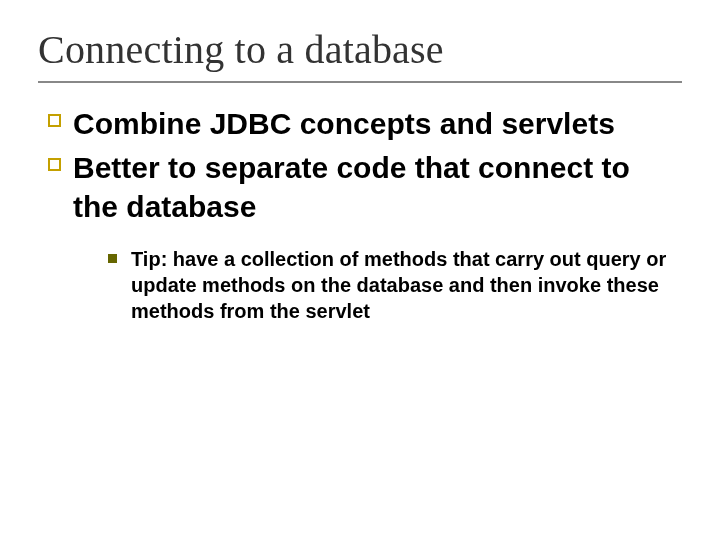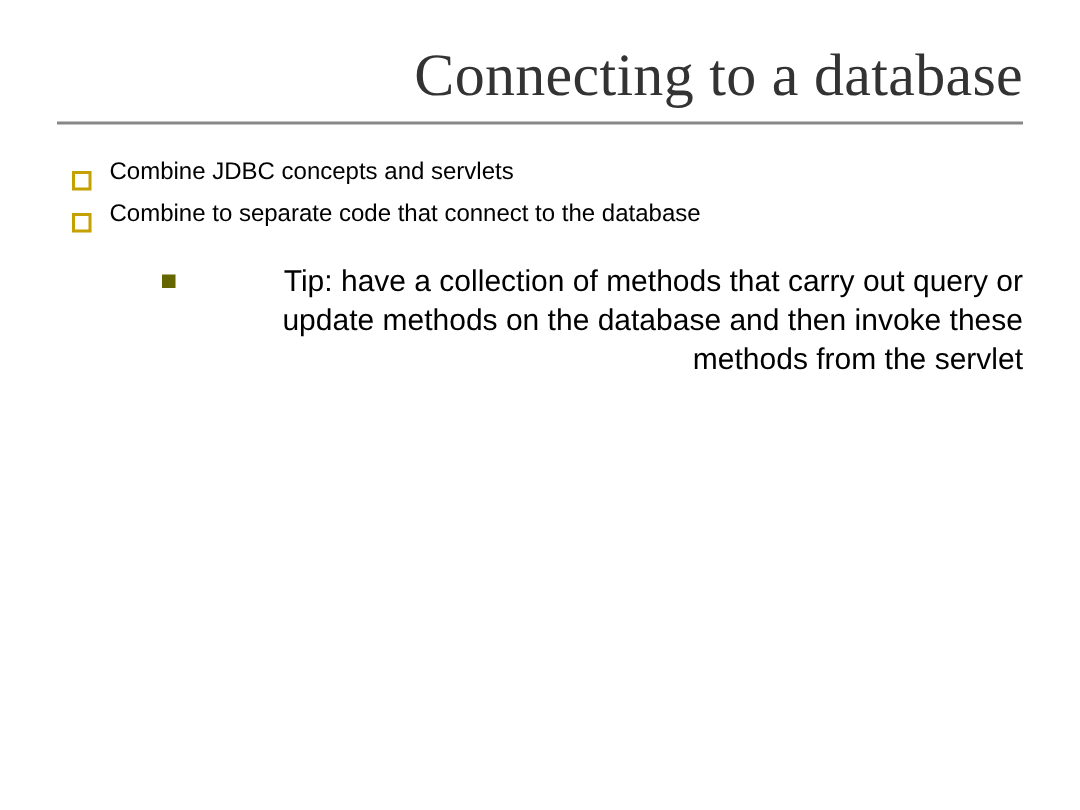--- a/index.html
+++ b/index.html
@@ -8,21 +8,20 @@
     background: #ffffff;
     font-family: Verdana, Geneva, sans-serif;
     color: #000000;
     padding: 0;
   }
   .slide {
     width: 720px;
     height: 540px;
     padding: 26px 38px 46px 38px;
     position: relative;
-    text-align: right;
   }
   .title {
     font-family: Georgia, 'Times New Roman', serif;
     font-size: 40px;
     font-weight: 400;
     color: #333333;
     padding-bottom: 8px;
     border-bottom: 2px solid #888888;
     margin-bottom: 22px;
     letter-spacing: 0.2px;
@@ -37,62 +36,62 @@
   }
   .lvl1 .bullet-box {
     flex: 0 0 auto;
     width: 13px;
     height: 13px;
     border: 2px solid #c4a000;
     margin-top: 9px;
     margin-right: 12px;
   }
   .lvl1 .text {
-    font-size: 16px;
+    font-size: 30px;
     line-height: 1.28;
-    font-weight: 400;
+    font-weight: 700;
   }
   .lvl2-group {
     margin: 20px 0 22px 60px;
   }
   .lvl2 {
     display: flex;
     align-items: flex-start;
   }
   .lvl2 .bullet-sq {
     flex: 0 0 auto;
     width: 9px;
     height: 9px;
     background: #666600;
     margin-top: 8px;
     margin-right: 14px;
   }
   .lvl2 .text {
     font-size: 20px;
     line-height: 1.3;
-    font-weight: 400;
+    font-weight: 700;
   }
 </style>
 </head>
 <body>
 
 <div class="slide">
 
   <h1 class="title">Connecting to a database</h1>
 
   <div class="body">
 
     <div class="lvl1">
       <div class="bullet-box"></div>
       <div class="text">Combine JDBC concepts and servlets</div>
     </div>
 
     <div class="lvl1">
       <div class="bullet-box"></div>
-      <div class="text">Combine to separate code that connect to the database</div>
+      <div class="text">Better to separate code that connect to the database</div>
     </div>
 
     <div class="lvl2-group">
       <div class="lvl2">
         <div class="bullet-sq"></div>
         <div class="text">Tip:  have a collection of methods that carry out query or update methods on the database and then invoke these methods from the servlet</div>
       </div>
     </div>
 
 

